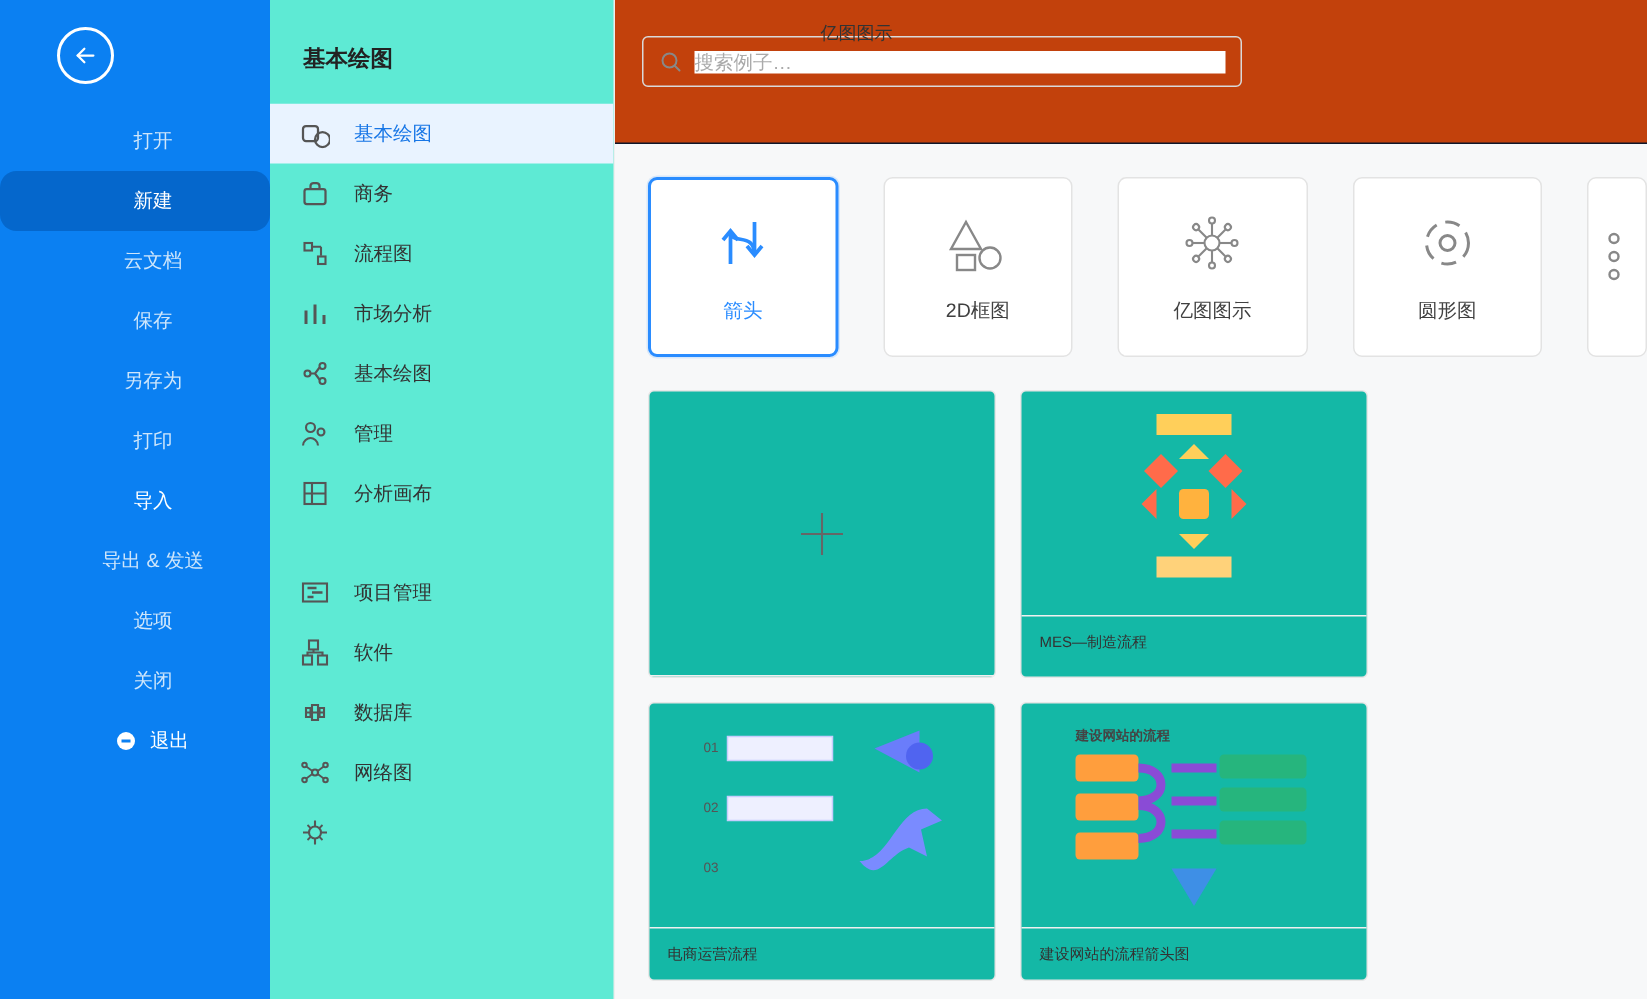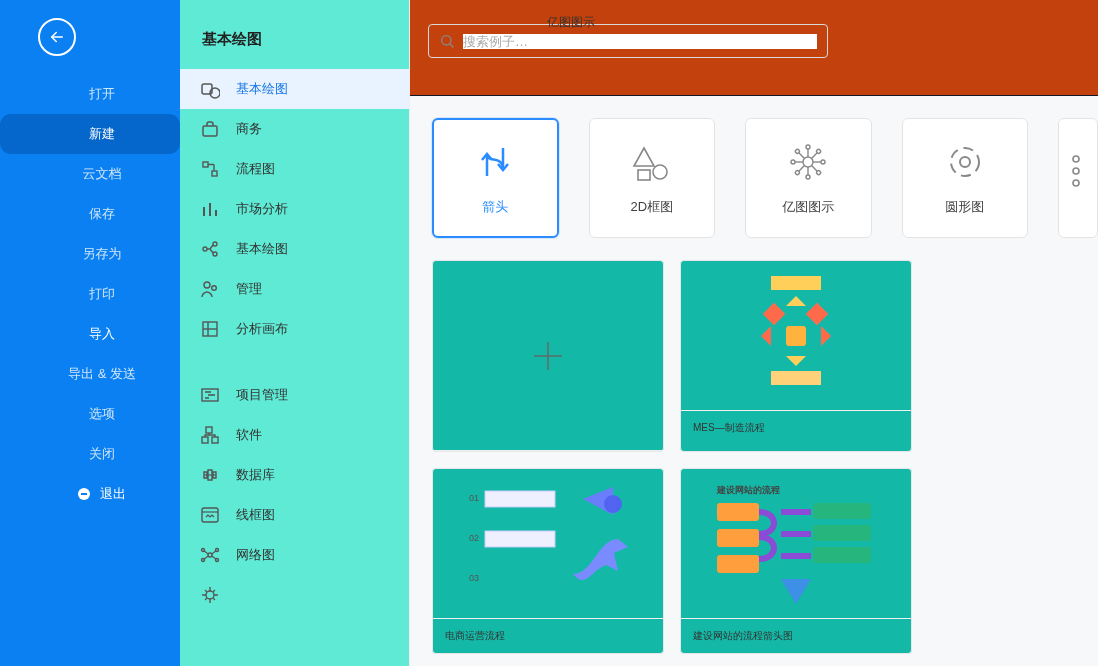--- a/index.html
+++ b/index.html
@@ -293,28 +293,20 @@
             <span class="cat-icon">
     <svg width="20" height="20" viewBox="0 0 20 20">
                 <use href="#i-db"></use>
               </svg>
             </span>
     <span>数据库</span>
           </div>
           <div class="cat-item">
             <span class="cat-icon">
     <svg width="20" height="20" viewBox="0 0 20 20">
-                <use href="#i-wire"></use>
-              </svg>
-            </span>
-    <span>线框图</span>
-          </div>
-          <div class="cat-item">
-            <span class="cat-icon">
-    <svg width="20" height="20" viewBox="0 0 20 20">
                 <use href="#i-net"></use>
               </svg>
             </span>
     <span>网络图</span>
           </div>
           <div class="cat-item">
             <span class="cat-icon">
     <svg width="20" height="20" viewBox="0 0 20 20">
                 <use href="#i-circ"></use>
               </svg>

